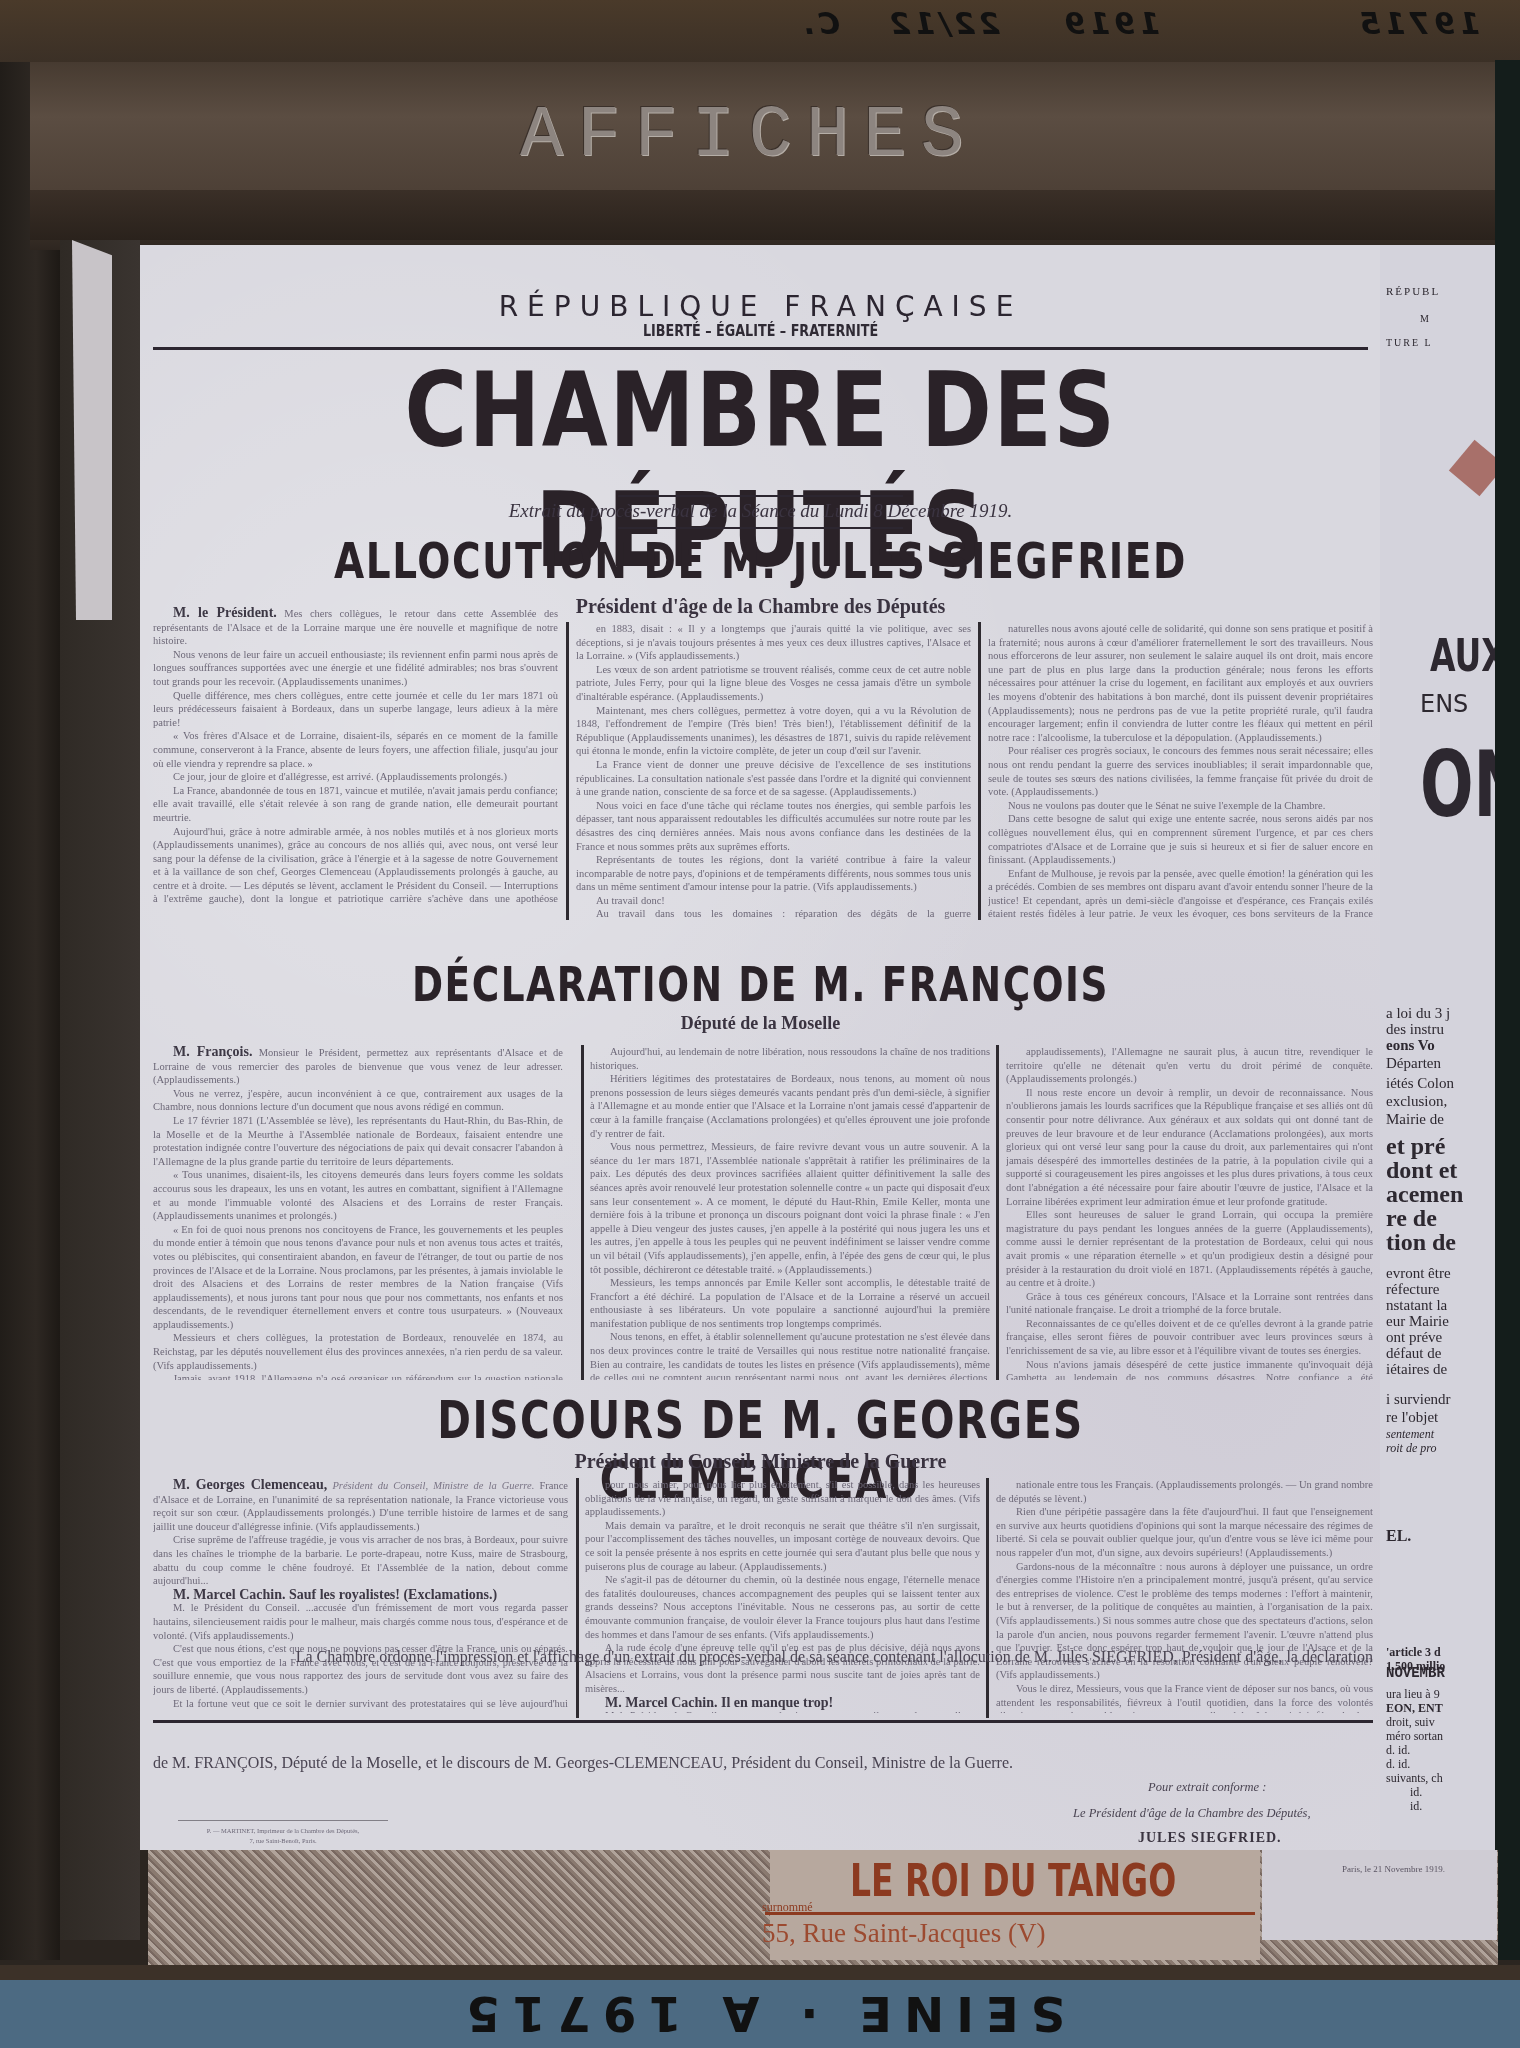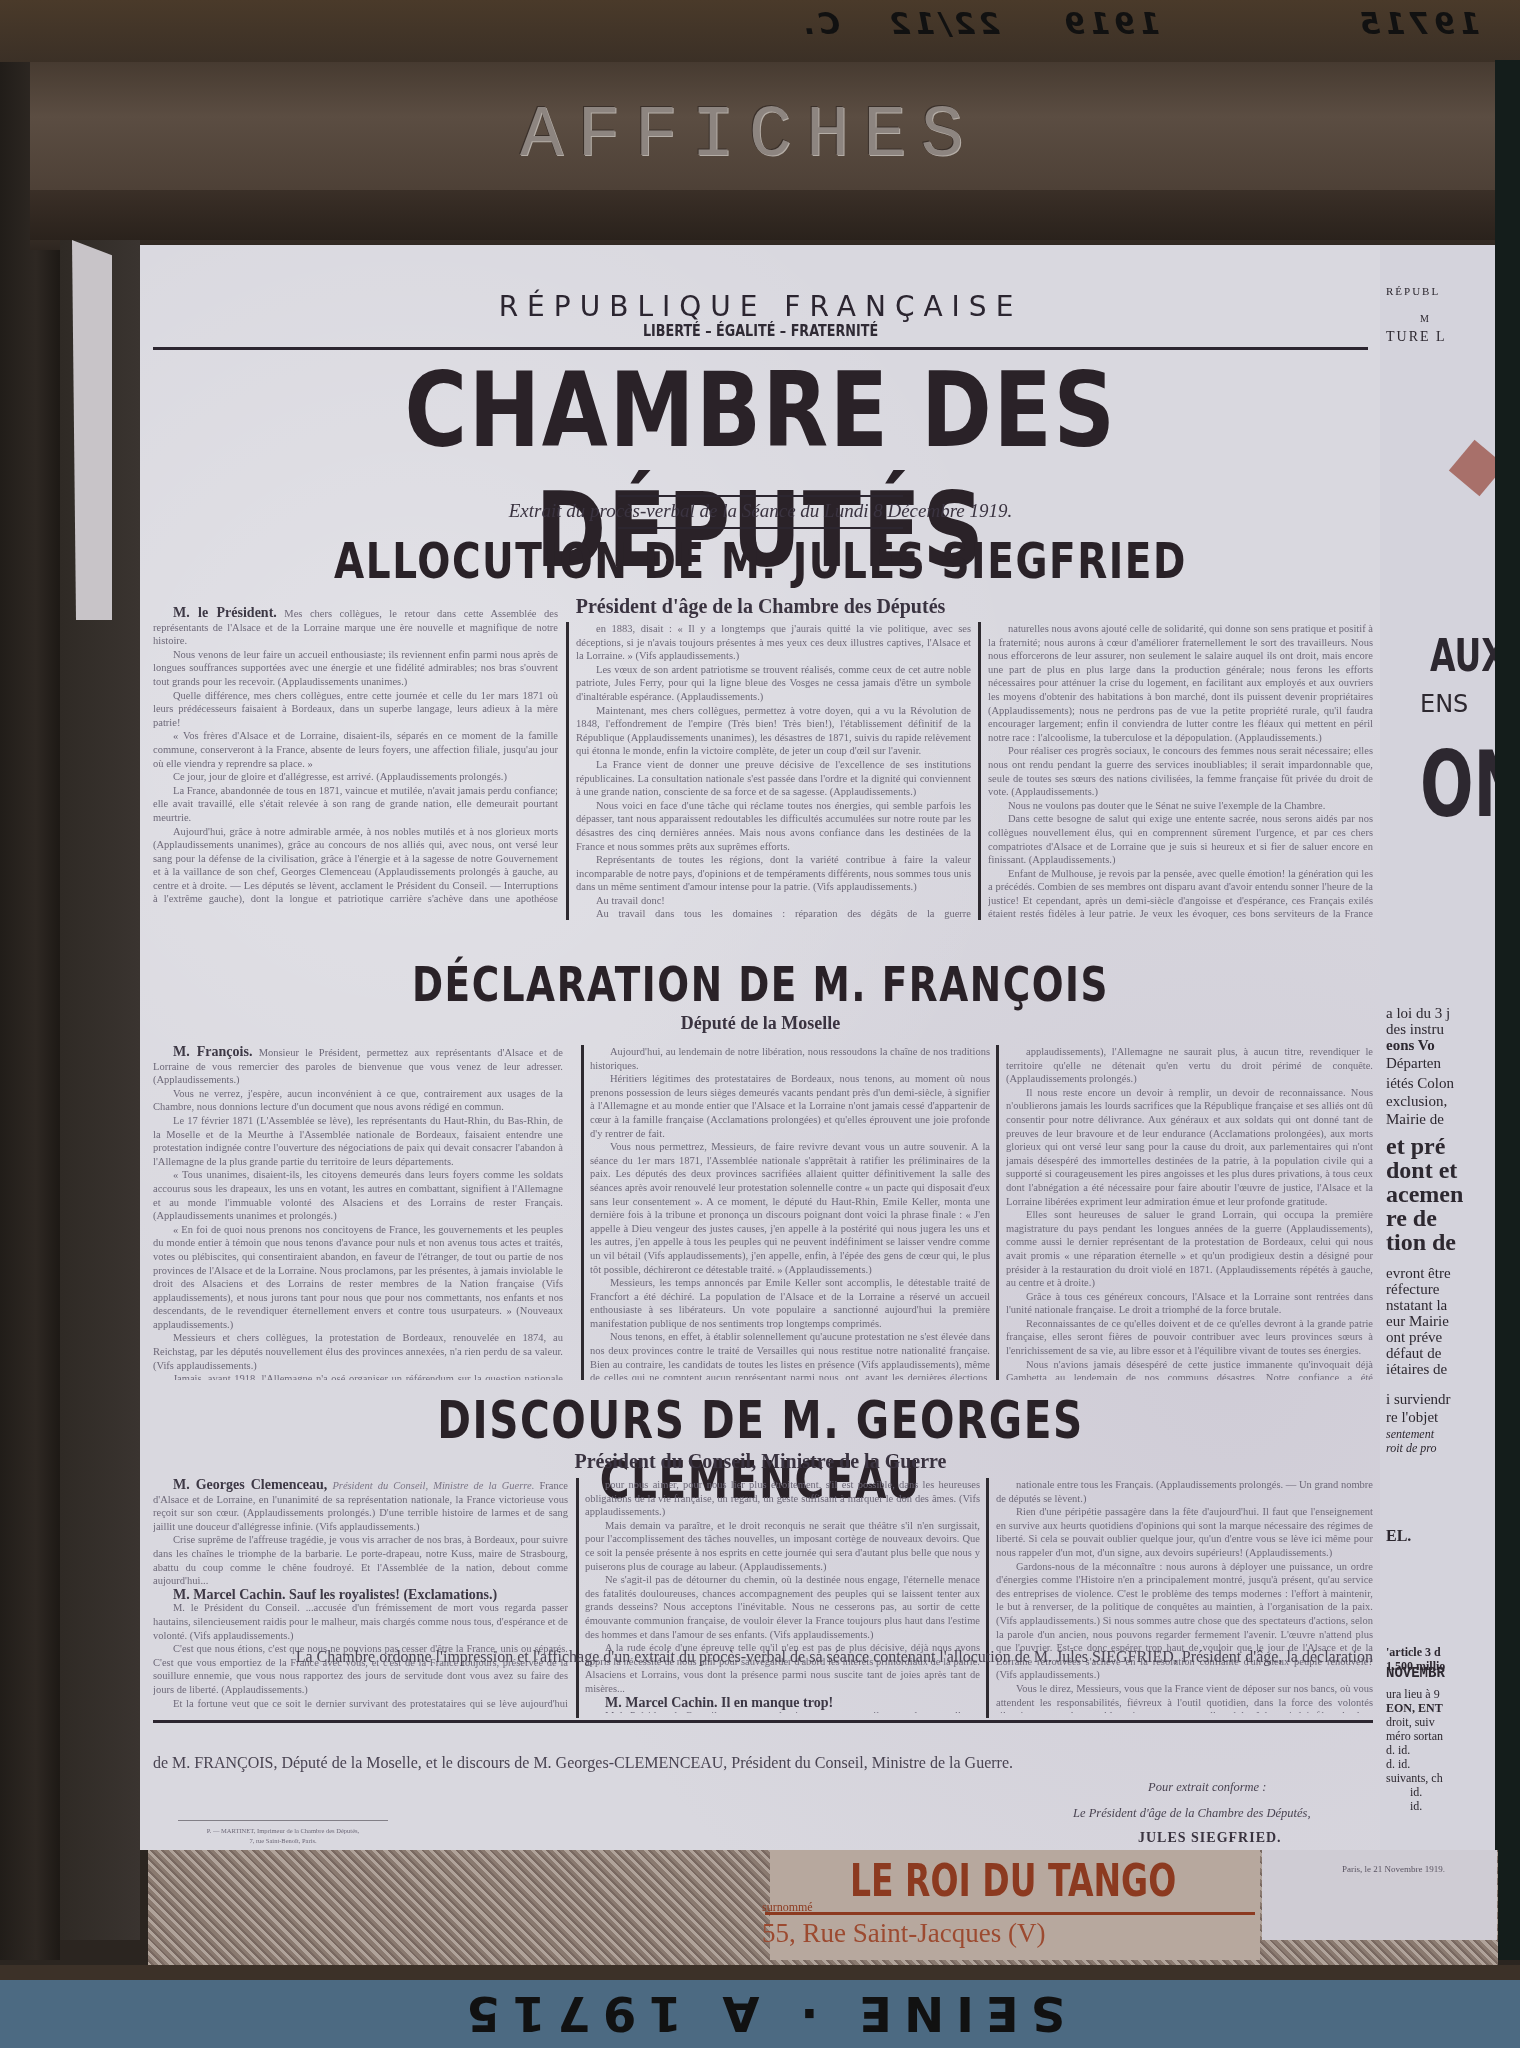--- a/index.html
+++ b/index.html
@@ -192,21 +192,21 @@
   <div class="abs sig" style="left:925px;top:1556px;">Le Président d'âge de la Chambre des Députés,</div>
   <div class="abs sig-name" style="left:990px;top:1580px;">JULES SIEGFRIED.</div>
   <div class="abs hr" style="left:30px;top:1570px;width:210px;height:1px;opacity:.5;"></div>
   <div class="abs printer" style="left:30px;top:1577px;width:210px;">P. — MARTINET, Imprimeur de la Chambre des Députés,</div>
   <div class="abs printer" style="left:30px;top:1587px;width:210px;">7, rue Saint-Benoît, Paris.</div>
 </div>
 
 <div class="abs right-poster">
   <div class="rp-frag" style="top:40px;font-size:11px;letter-spacing:2px;">RÉPUBL</div>
   <div class="rp-frag" style="top:68px;left:40px;font-size:10px;">M</div>
-  <div class="rp-frag" style="top:84px;font-size:14px;letter-spacing:2px;">TURE L</div>
+  <div class="rp-frag" style="top:92px;font-size:10px;letter-spacing:2px;">TURE L</div>
   <div class="rp-frag" style="top:385px;left:50px;font-size:44px;font-family:'DejaVu Sans',sans-serif;font-weight:bold;transform:scaleX(.75);transform-origin:left;">AUX</div>
   <div class="rp-frag" style="top:445px;left:40px;font-size:24px;font-family:'DejaVu Sans',sans-serif;">ENS</div>
   <div class="rp-frag" style="top:490px;left:40px;font-size:90px;font-family:'DejaVu Sans',sans-serif;font-weight:bold;transform:scaleX(.7);transform-origin:left;line-height:100px;">ON</div>
 
   <div class="rp-frag" style="top:760px;font-size:15px;">a loi du 3 j</div>
   <div class="rp-frag" style="top:776px;font-size:15px;">des instru</div>
   <div class="rp-frag" style="top:792px;font-size:15px;font-weight:bold;">eons Vo</div>
   <div class="rp-frag" style="top:810px;font-size:15px;">Départen</div>
   <div class="rp-frag" style="top:830px;font-size:15px;">iétés Colon</div>
   <div class="rp-frag" style="top:848px;font-size:15px;">exclusion,</div>

